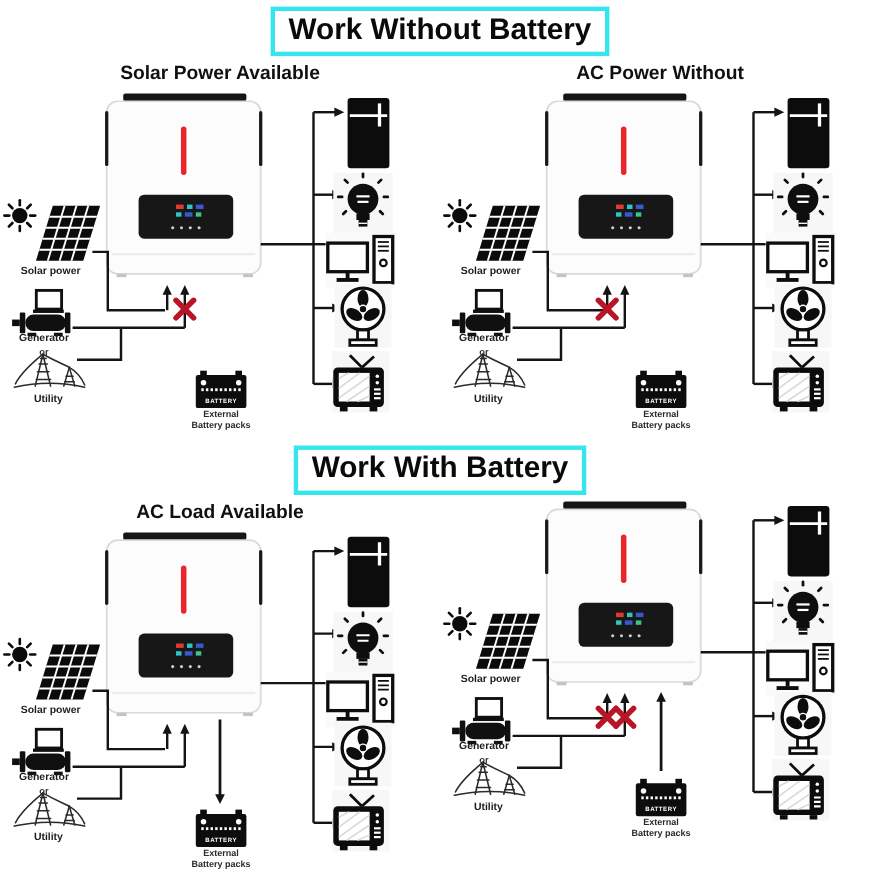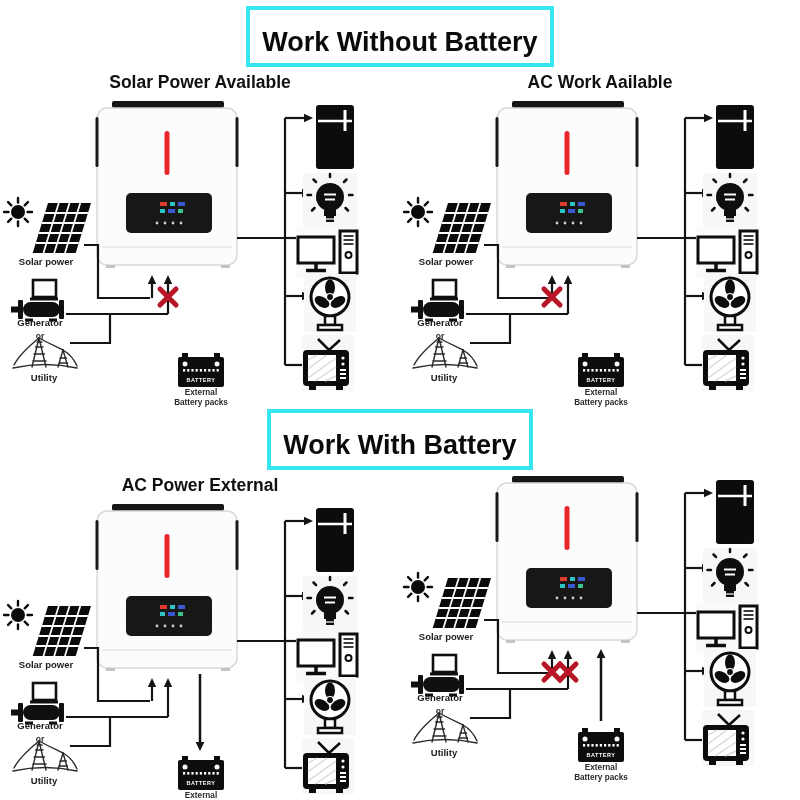--- a/index.html
+++ b/index.html
@@ -1,20 +1,20 @@
 <!DOCTYPE html>
 <html style="--accent: #35e6ee; --cross: #b81626; --indicator: #e8262b;"><head>
 <meta charset="utf-8">
 <style>
   html,body{margin:0;padding:0;}
   body{width:800px;height:800px;overflow:hidden;background:#fff;
        font-family:"Liberation Sans",sans-serif;color:#0d0d0d;}
   .title-wrap{text-align:center;margin:6px 0 0;}
   .box-title{display:inline-block;border:4px solid var(--accent,#35e6ee);
-             padding:16px 12px 3px;font-size:27px;font-weight:bold;line-height:1.25;
+             padding:0 12px 3px;font-size:27px;font-weight:bold;line-height:1.25;
              color:#0a0a0a;background:#fff;}
   .row{display:flex;width:644px;}
   .scene{width:400px;}
   .scene h3{margin:5px 0 2px;text-align:center;font-size:17.5px;font-weight:bold;color:#101010;}
   svg.diagram{display:block;width:400px;height:312px;}
   .defs{position:absolute;width:0;height:0;overflow:hidden;}
   text{font-family:"Liberation Sans",sans-serif;}
   .lbl{font-size:9.5px;font-weight:bold;fill:#1c1c1c;text-anchor:middle;}
   .lbl-sm{font-size:8.5px;font-weight:bold;fill:#333;text-anchor:middle;}
   .cap{font-size:8.2px;font-weight:bold;fill:#2a2a2a;text-anchor:middle;}
@@ -250,44 +250,44 @@
         <line class="batarrow" x1="200" y1="176" x2="200" y2="245"></line>
           <polygon class="ahead" points="200,253 195.6,244 204.4,244"></polygon>
       </g>
       <g style="display: none;">
         <line class="batarrow" x1="201" y1="251" x2="201" y2="187"></line>
           <polygon class="ahead" points="201,179 196.6,188 205.4,188"></polygon>
       </g>
     </svg>
   </div>
   <div class="scene">
-    <h3>AC Work Aailable</h3>
+    <h3>AC Power Without</h3>
     <svg class="diagram" viewBox="0 0 400 312">
       <use href="#scene-base"></use>
       <use href="#xmark" x="152" y="202"></use>
       <use href="#xmark" x="168" y="202" style="display: none;"></use>
       <g style="display: none;">
         <line class="batarrow" x1="200" y1="176" x2="200" y2="245"></line>
           <polygon class="ahead" points="200,253 195.6,244 204.4,244"></polygon>
       </g>
       <g style="display: none;">
         <line class="batarrow" x1="201" y1="251" x2="201" y2="187"></line>
           <polygon class="ahead" points="201,179 196.6,188 205.4,188"></polygon>
       </g>
     </svg>
   </div>
 </div>
 
-<div class="title-wrap" style="margin-top:2px;">
+<div class="title-wrap" style="margin-top:14px;">
   <div class="box-title">Work With Battery</div>
 </div>
 
 <div class="row">
   <div class="scene">
-    <h3>AC Power External</h3>
+    <h3>AC Load Available</h3>
     <svg class="diagram" viewBox="0 0 400 312">
       <use href="#scene-base"></use>
       <use href="#xmark" x="152" y="202" style="display: none;"></use>
       <use href="#xmark" x="168" y="202" style="display: none;"></use>
       <g>
         <line class="batarrow" x1="200" y1="176" x2="200" y2="245"></line>
           <polygon class="ahead" points="200,253 195.6,244 204.4,244"></polygon>
       </g>
       <g style="display: none;">
         <line class="batarrow" x1="201" y1="251" x2="201" y2="187"></line>

